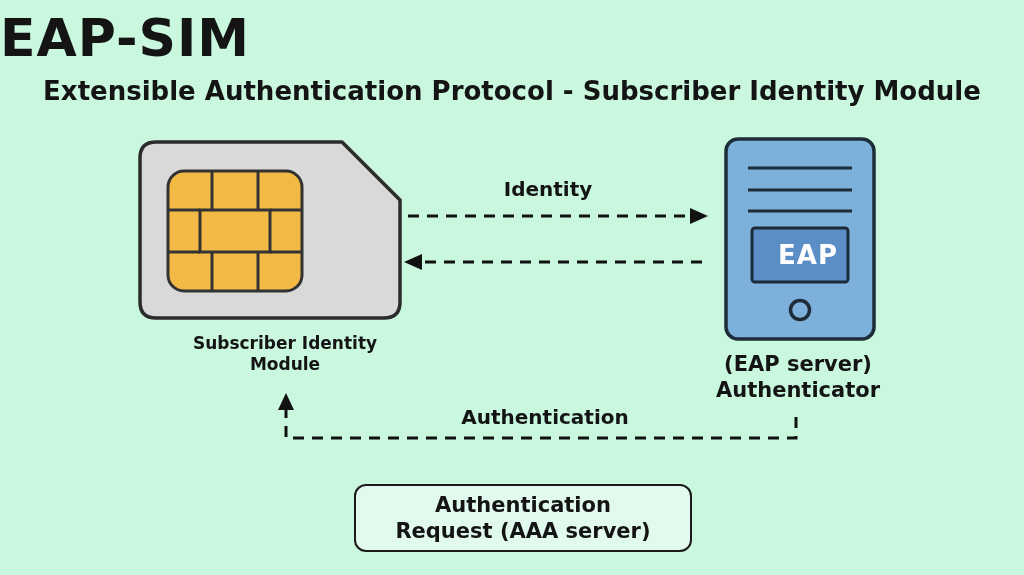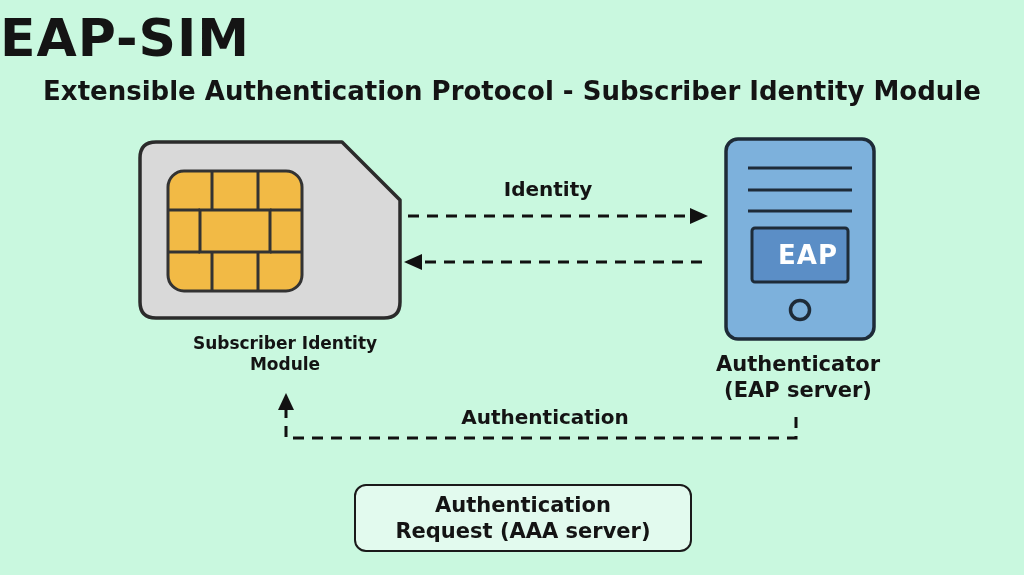--- a/index.html
+++ b/index.html
@@ -107,22 +107,22 @@
 
   <div class="lbl lbl-identity">Identity</div>
   <div class="lbl lbl-authentication">Authentication</div>
 
   <div class="lbl lbl-sim">
     <div>Subscriber Identity</div>
     <div>Module</div>
   </div>
 
   <div class="lbl lbl-server">
+    <div>(EAP server)</div>
     <div>Authenticator</div>
-    <div>(EAP server)</div>
   </div>
 
   <div class="aaa-box">
     <div>Authentication</div>
     <div>Request (AAA server)</div>
   </div>
 
 </div>
 
 </body></html>

